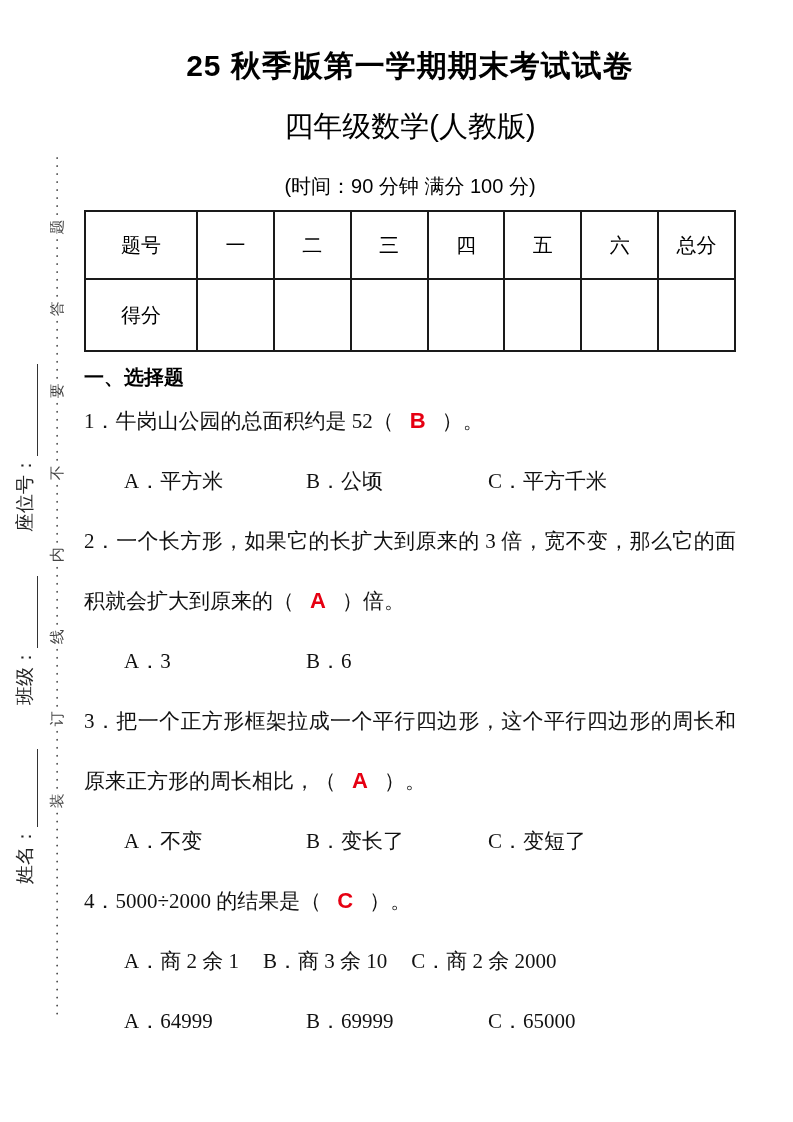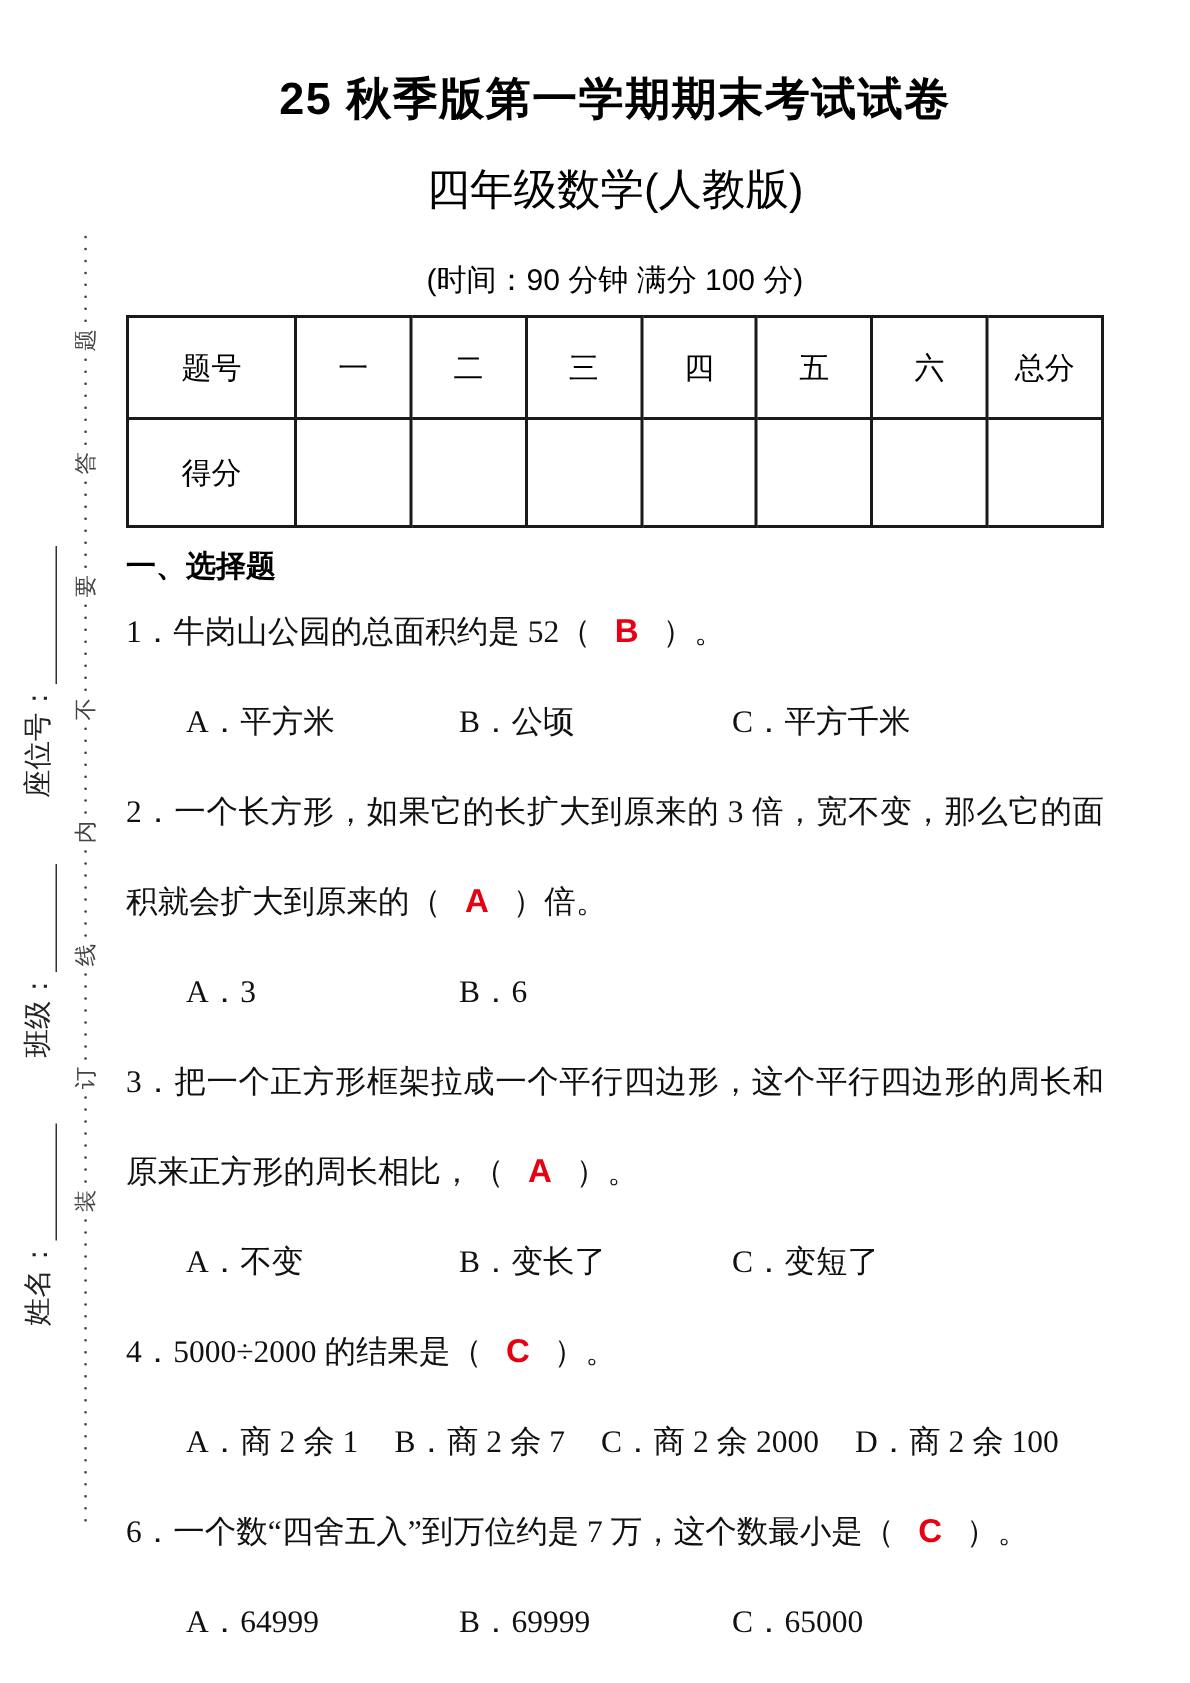--- a/index.html
+++ b/index.html
@@ -166,27 +166,25 @@
         <div class="options">
           <span class="option">A．不变</span>
           <span class="option">B．变长了</span>
           <span class="option">C．变短了</span>
         </div>
       </div>
       <div class="question">
         <p class="stem"><span>4．5000÷2000 的结果是（</span><span class="answer" style="color: rgb(230, 0, 18);">C</span><span>）。</span></p>
         <div class="options four">
           <span class="option">A．商 2 余 1</span>
-          <span class="option">B．商 2 余 7</span>
+          <span class="option">B．商 3 余 10</span>
           <span class="option">C．商 2 余 2000</span>
-          <span class="option">D．商 2 余 100</span>
         </div>
       </div>
       <div class="question">
-        <p class="stem"><span>6．一个数“四舍五入”到万位约是 7 万，这个数最小是（</span><span class="answer" style="color: rgb(230, 0, 18);">C</span><span>）。</span></p>
         <div class="options">
           <span class="option">A．64999</span>
           <span class="option">B．69999</span>
           <span class="option">C．65000</span>
         </div>
       </div>
     </div>
 </div>
 
 </body></html>

